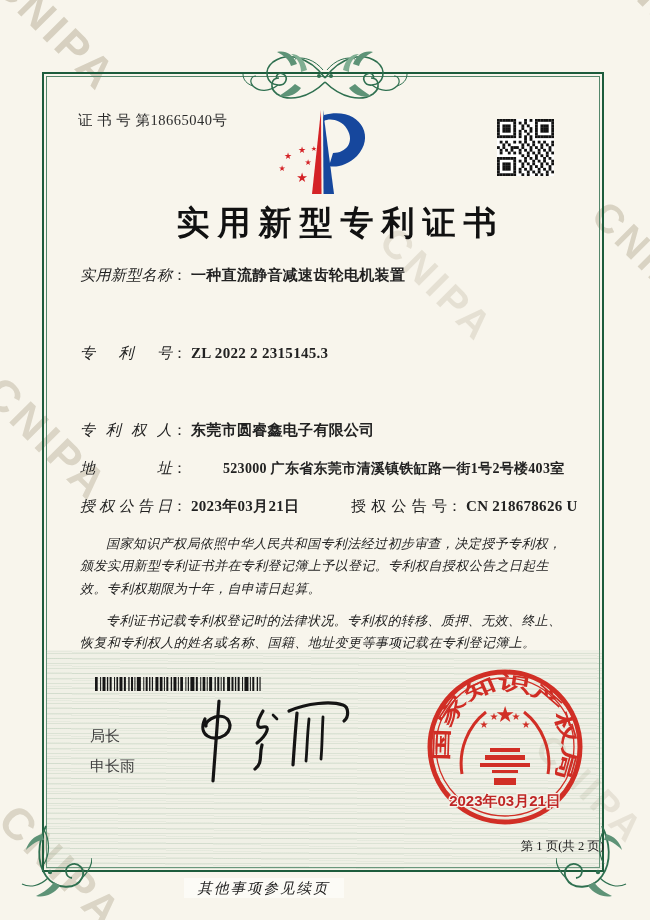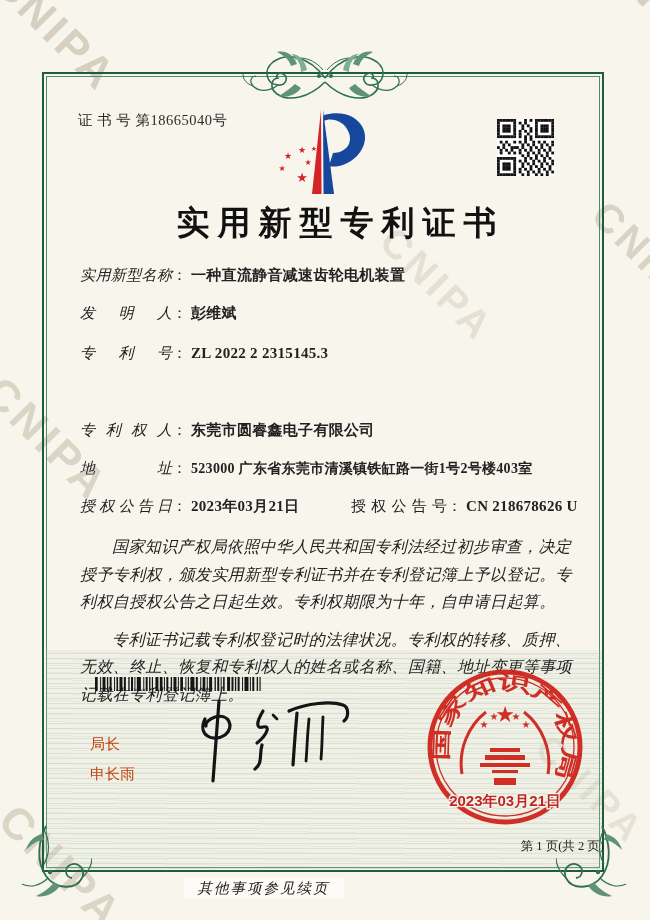--- a/index.html
+++ b/index.html
@@ -36,28 +36,28 @@
   .title{
     position:absolute;left:42px;top:201px;width:597px;text-align:center;
     font-size:33px;font-weight:bold;letter-spacing:8px;color:#111;
   }
   .row{position:absolute;left:80px;width:500px;font-size:15px;white-space:nowrap;color:#222;}
   .lbl{display:inline-block;width:92px;text-align:justify;text-align-last:justify;vertical-align:top;font-style:italic;}
   .colon{display:inline-block;margin-right:4px;}
   .val{font-weight:600;letter-spacing:.3px;}
   .val-pad{display:inline-block;width:160px;}
   .lbl2{display:inline-block;width:96px;text-align:justify;text-align-last:justify;vertical-align:top;}
-  .addr{font-size:14px;}
+  .addr{font-size:14px;margin-left:32px;}
   .legal{
     position:absolute;left:80px;top:533px;width:494px;
-    font-size:16px;font-style:italic;line-height:1.72;color:#222;letter-spacing:.4px;
+    font-size:13px;font-style:italic;line-height:1.72;color:#222;letter-spacing:.4px;
   }
   .legal p{margin:0 0 10px 0;text-indent:2em;}
-  .signer{position:absolute;left:90px;font-size:15px;color:#c2410c;
-    font-family:Liberation Sans, sans-serif;margin-top:8px;}
+  .signer{position:absolute;left:90px;font-size:15px;color:#404040;
+    font-family:Liberation Sans, sans-serif;}
   .pageno{position:absolute;left:42px;top:838px;width:562px;text-align:right;font-size:12.5px;color:#222;}
   .footnote{
     position:absolute;left:0;top:879px;width:527px;text-align:center;
     font-size:14.5px;font-style:italic;letter-spacing:2px;color:#222;
   }
   .footnote span{background:rgba(255,255,255,.55);padding:2px 14px;}
   svg{display:block;}
   .abs{position:absolute;}
 </style>
 </head>
@@ -340,23 +340,20 @@
       <rect x="38" y="54.28571428571429" width="2.8142857142857145" height="2.8142857142857145" fill="#111111"></rect>
       <rect x="43.42857142857143" y="54.28571428571429" width="2.8142857142857145" height="2.8142857142857145" fill="#111111"></rect>
       <rect x="48.85714285714286" y="54.28571428571429" width="2.8142857142857145" height="2.8142857142857145" fill="#111111"></rect>
     </svg>
 
   <div class="title">实用新型专利证书</div>
 
   <div class="row" style="top:266px;">
     <span class="lbl">实用新型名称</span><span class="colon">：</span><span class="val">一种直流静音减速齿轮电机装置</span>
   </div>
-  <div class="row" style="top:304px;">
-    <span class="lbl">发明人</span><span class="colon">：</span><span class="val">彭维斌</span>
-  </div>
   <div class="row" style="top:344px;">
     <span class="lbl">专利号</span><span class="colon">：</span><span class="val">ZL 2022 2 2315145.3</span>
   </div>
   <div class="row" style="top:421px;">
     <span class="lbl">专利权人</span><span class="colon">：</span><span class="val">东莞市圆睿鑫电子有限公司</span>
   </div>
   <div class="row" style="top:459px;">
     <span class="lbl">地址</span><span class="colon">：</span><span class="val addr">523000 广东省东莞市清溪镇铁缸路一街1号2号楼403室</span>
   </div>
   <div class="row" style="top:497px;">

